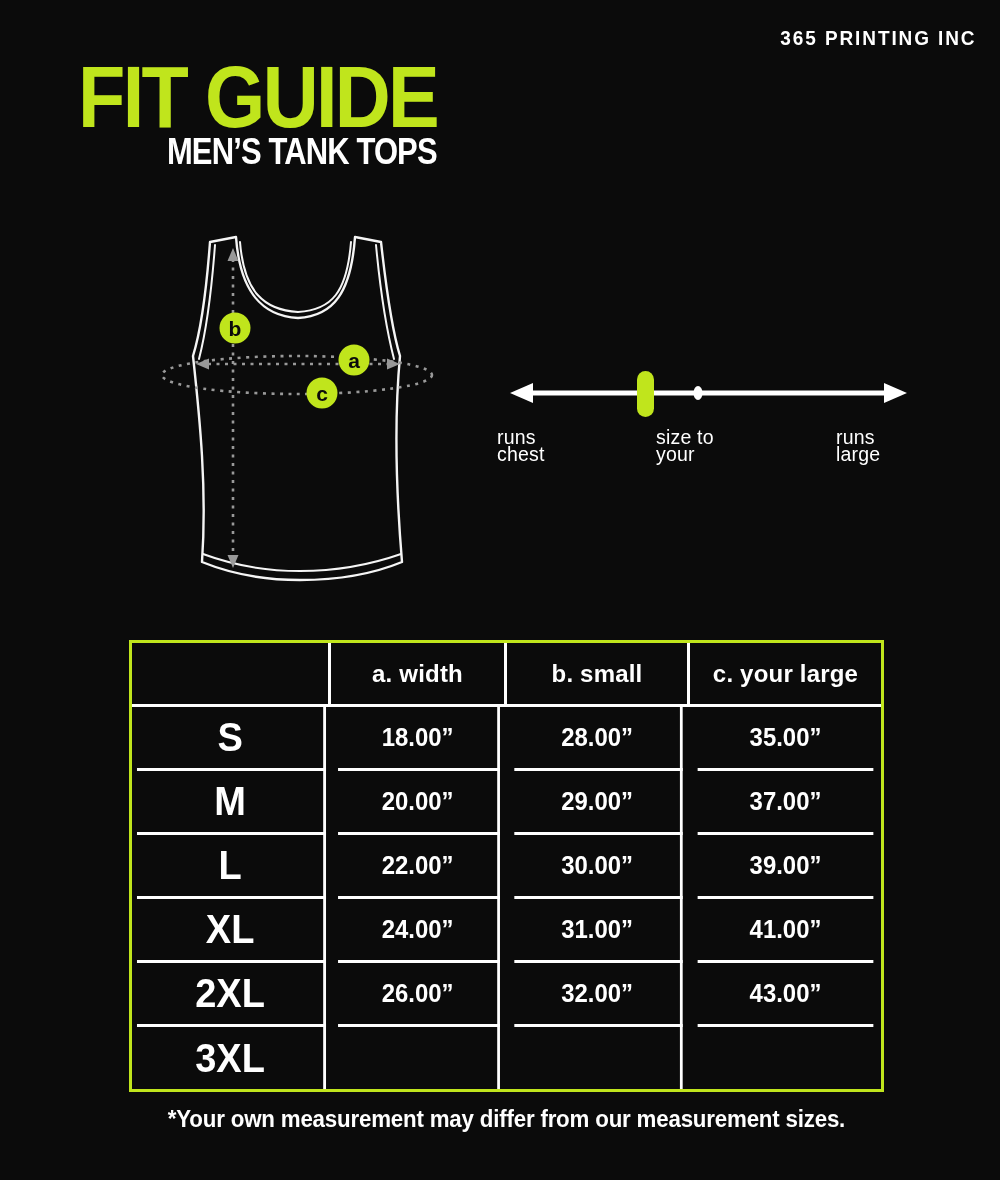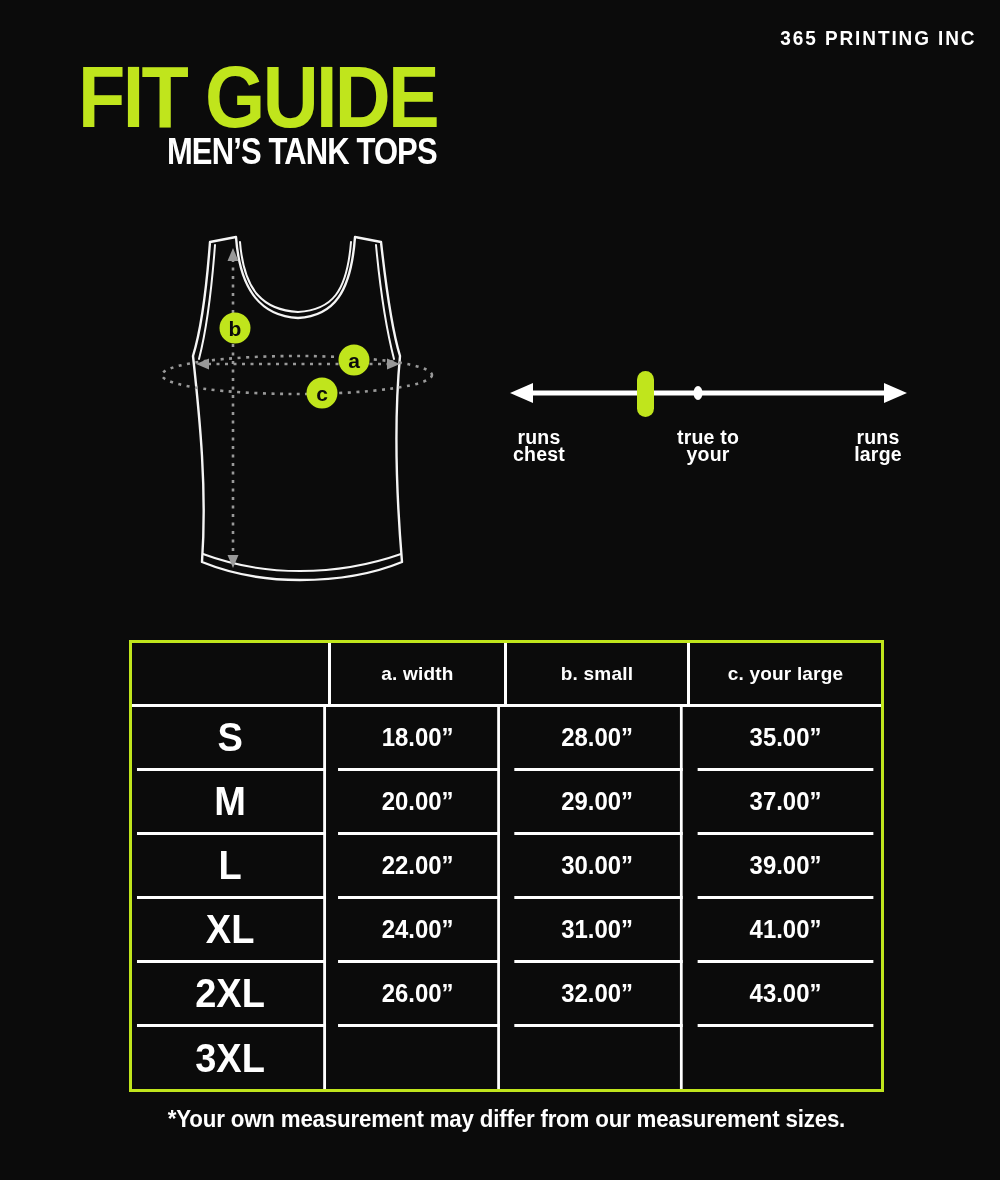--- a/index.html
+++ b/index.html
@@ -56,22 +56,22 @@
     font-size:21px;font-weight:bold;
     fill:#0b0b0b;text-anchor:middle;
   }
   .scale-line{stroke:#ffffff;stroke-width:5;}
   .scale-arrowhead{fill:#ffffff;}
   .center-tick{fill:#ffffff;}
 
   
   .scale-label{
     position:absolute;top:429px;
-    font-size:19.5px;font-weight:bold;line-height:16.5px;
-    text-align:center;color:var(--text);letter-spacing:0.2px;
+    font-size:19.5px;font-weight:normal;line-height:16.5px;
+    text-align:left;color:var(--text);letter-spacing:0.2px;
   }
   .lbl-small{left:497px;width:84px;}
   .lbl-true{left:656px;width:104px;}
   .lbl-large{left:836px;width:84px;}
 
   
   .fit-table{
     left:129px;top:640px;width:755px;height:452px;
     border:3px solid var(--accent);
     display:grid;
@@ -80,21 +80,21 @@
     background:var(--bg);
   }
   .cell{
     border-right:3px solid #ffffff;
     border-bottom:3px solid #ffffff;
     display:flex;align-items:center;justify-content:center;
     color:var(--text);
   }
   .fit-table .cell:nth-child(4n){border-right:none;}
   .fit-table .cell:nth-child(n+25){border-bottom:none;}
-  .cell.hdr{font-size:19px;font-weight:bold;letter-spacing:0.2px;}
+  .cell.hdr{font-size:24px;font-weight:bold;letter-spacing:0.2px;}
   .cell.size{font-size:40px;font-weight:bold;transform:scaleX(0.95);}
   .cell.val{font-size:26px;font-weight:bold;transform:scaleX(0.92);}
 
   .footnote{
     left:129px;top:1106px;width:755px;
     text-align:center;
     font-size:23px;font-weight:bold;letter-spacing:-0.2px;
     color:var(--text);
     transform:scaleX(0.97);
   }
@@ -148,21 +148,21 @@
   <polygon class="scale-arrowhead" points="907,393 884,383 884,403"></polygon>
   <rect class="accent-fill" x="637" y="371" width="17" height="46" rx="8.5"></rect>
   <ellipse class="center-tick" cx="698" cy="393" rx="4.5" ry="7"></ellipse>
 </svg>
 
 <div class="scale-label lbl-small">
   <span>runs</span><br>
   <span>chest</span>
 </div>
 <div class="scale-label lbl-true">
-  <span>true to</span><br>
+  <span>size to</span><br>
   <span>your</span>
 </div>
 <div class="scale-label lbl-large">
   <span>runs</span><br>
   <span>large</span>
 </div>
 
 <div class="abs fit-table">
   <div class="cell hdr"></div>
   <div class="cell hdr">a. width</div>

